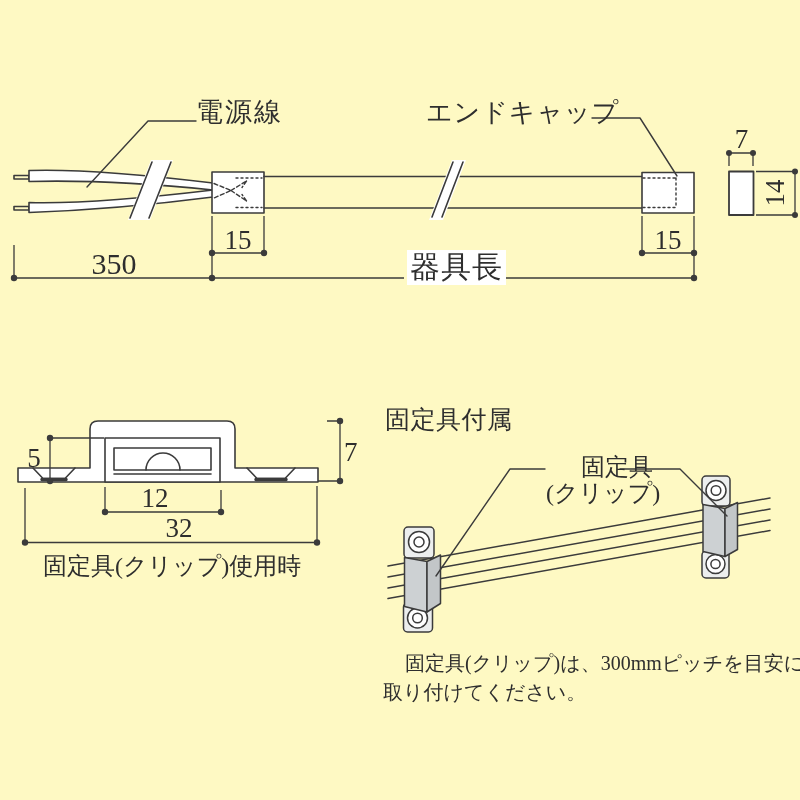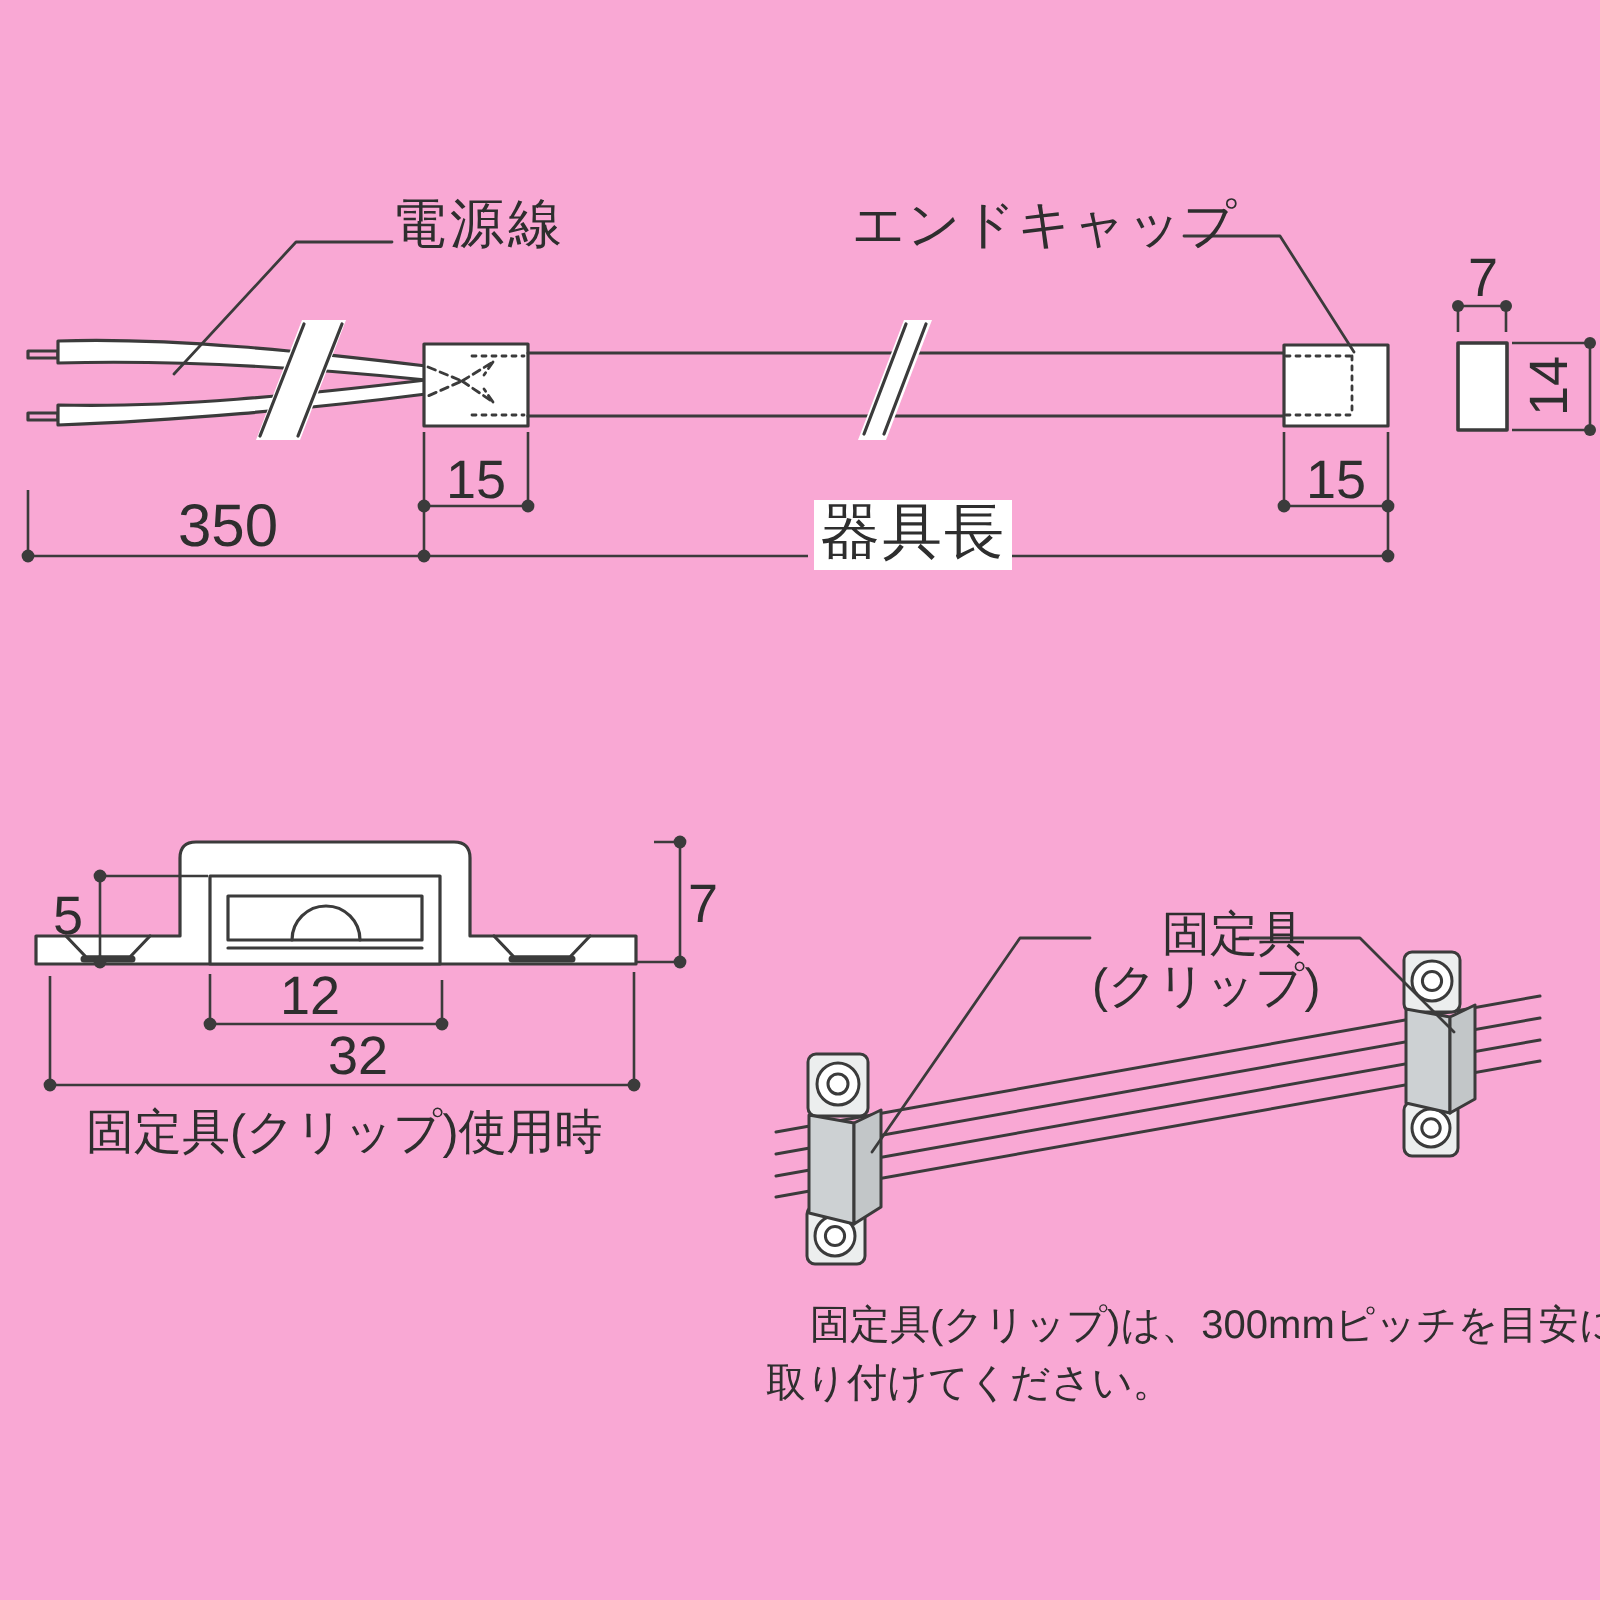--- a/index.html
+++ b/index.html
@@ -1,17 +1,17 @@
 <!DOCTYPE html>
 <html><head>
 <meta charset="utf-8">
 <style>
   html,body{margin:0;padding:0;background:#fff;}
-  #canvas{position:relative;width:800px;height:800px;background:#f9a8d4;overflow:hidden;
-          font-family:Liberation Sans, sans-serif;color:#2e2e2e;}
+  #canvas{position:relative;width:800px;height:800px;background:#fef9c3;overflow:hidden;
+          font-family:Liberation Serif, serif;color:#2e2e2e;}
   #art{position:absolute;left:0;top:0;}
   .t{position:absolute;line-height:1.15;white-space:nowrap;color:#2e2e2e;}
   .ctr{text-align:center;}
   .rot{transform:translate(-50%,-50%) rotate(-90deg);transform-origin:center;}
   .bgw{background:#fff;padding:0 3px;}
 </style>
 </head>
 <body>
 
 <div id="canvas">
@@ -141,20 +141,21 @@
 <div class="t ctr" style="left:22px;top:445px;width:24px;font-size:27px;line-height:1;">5</div>
 
 <div class="t" style="left:344px;top:439px;font-size:27px;line-height:1;">7</div>
 
 <div class="t ctr" style="left:105px;top:485px;width:100px;font-size:27px;line-height:1;">12</div>
 
 <div class="t ctr" style="left:25px;top:515px;width:308px;font-size:27px;line-height:1;">32</div>
 
 <div class="t" style="left:43px;top:553px;font-size:24px;">固定具(クリップ)使用時</div>
 
+<div class="t" style="left:385px;top:406px;font-size:25px;letter-spacing:0.5px;">固定具付属</div>
 
 <div class="t" style="left:552px;top:454px;font-size:24px;margin-left:29px;">固定具</div>
 
 <div class="t" style="left:546px;top:480px;font-size:24px;">(クリップ)</div>
 
 <div class="t" style="left:383px;top:652px;font-size:20px;margin-left:22px;">固定具(クリップ)は、300mmピッチを目安に</div>
 
 <div class="t" style="left:383px;top:681px;font-size:20px;">取り付けてください。</div>
 
 </div>

